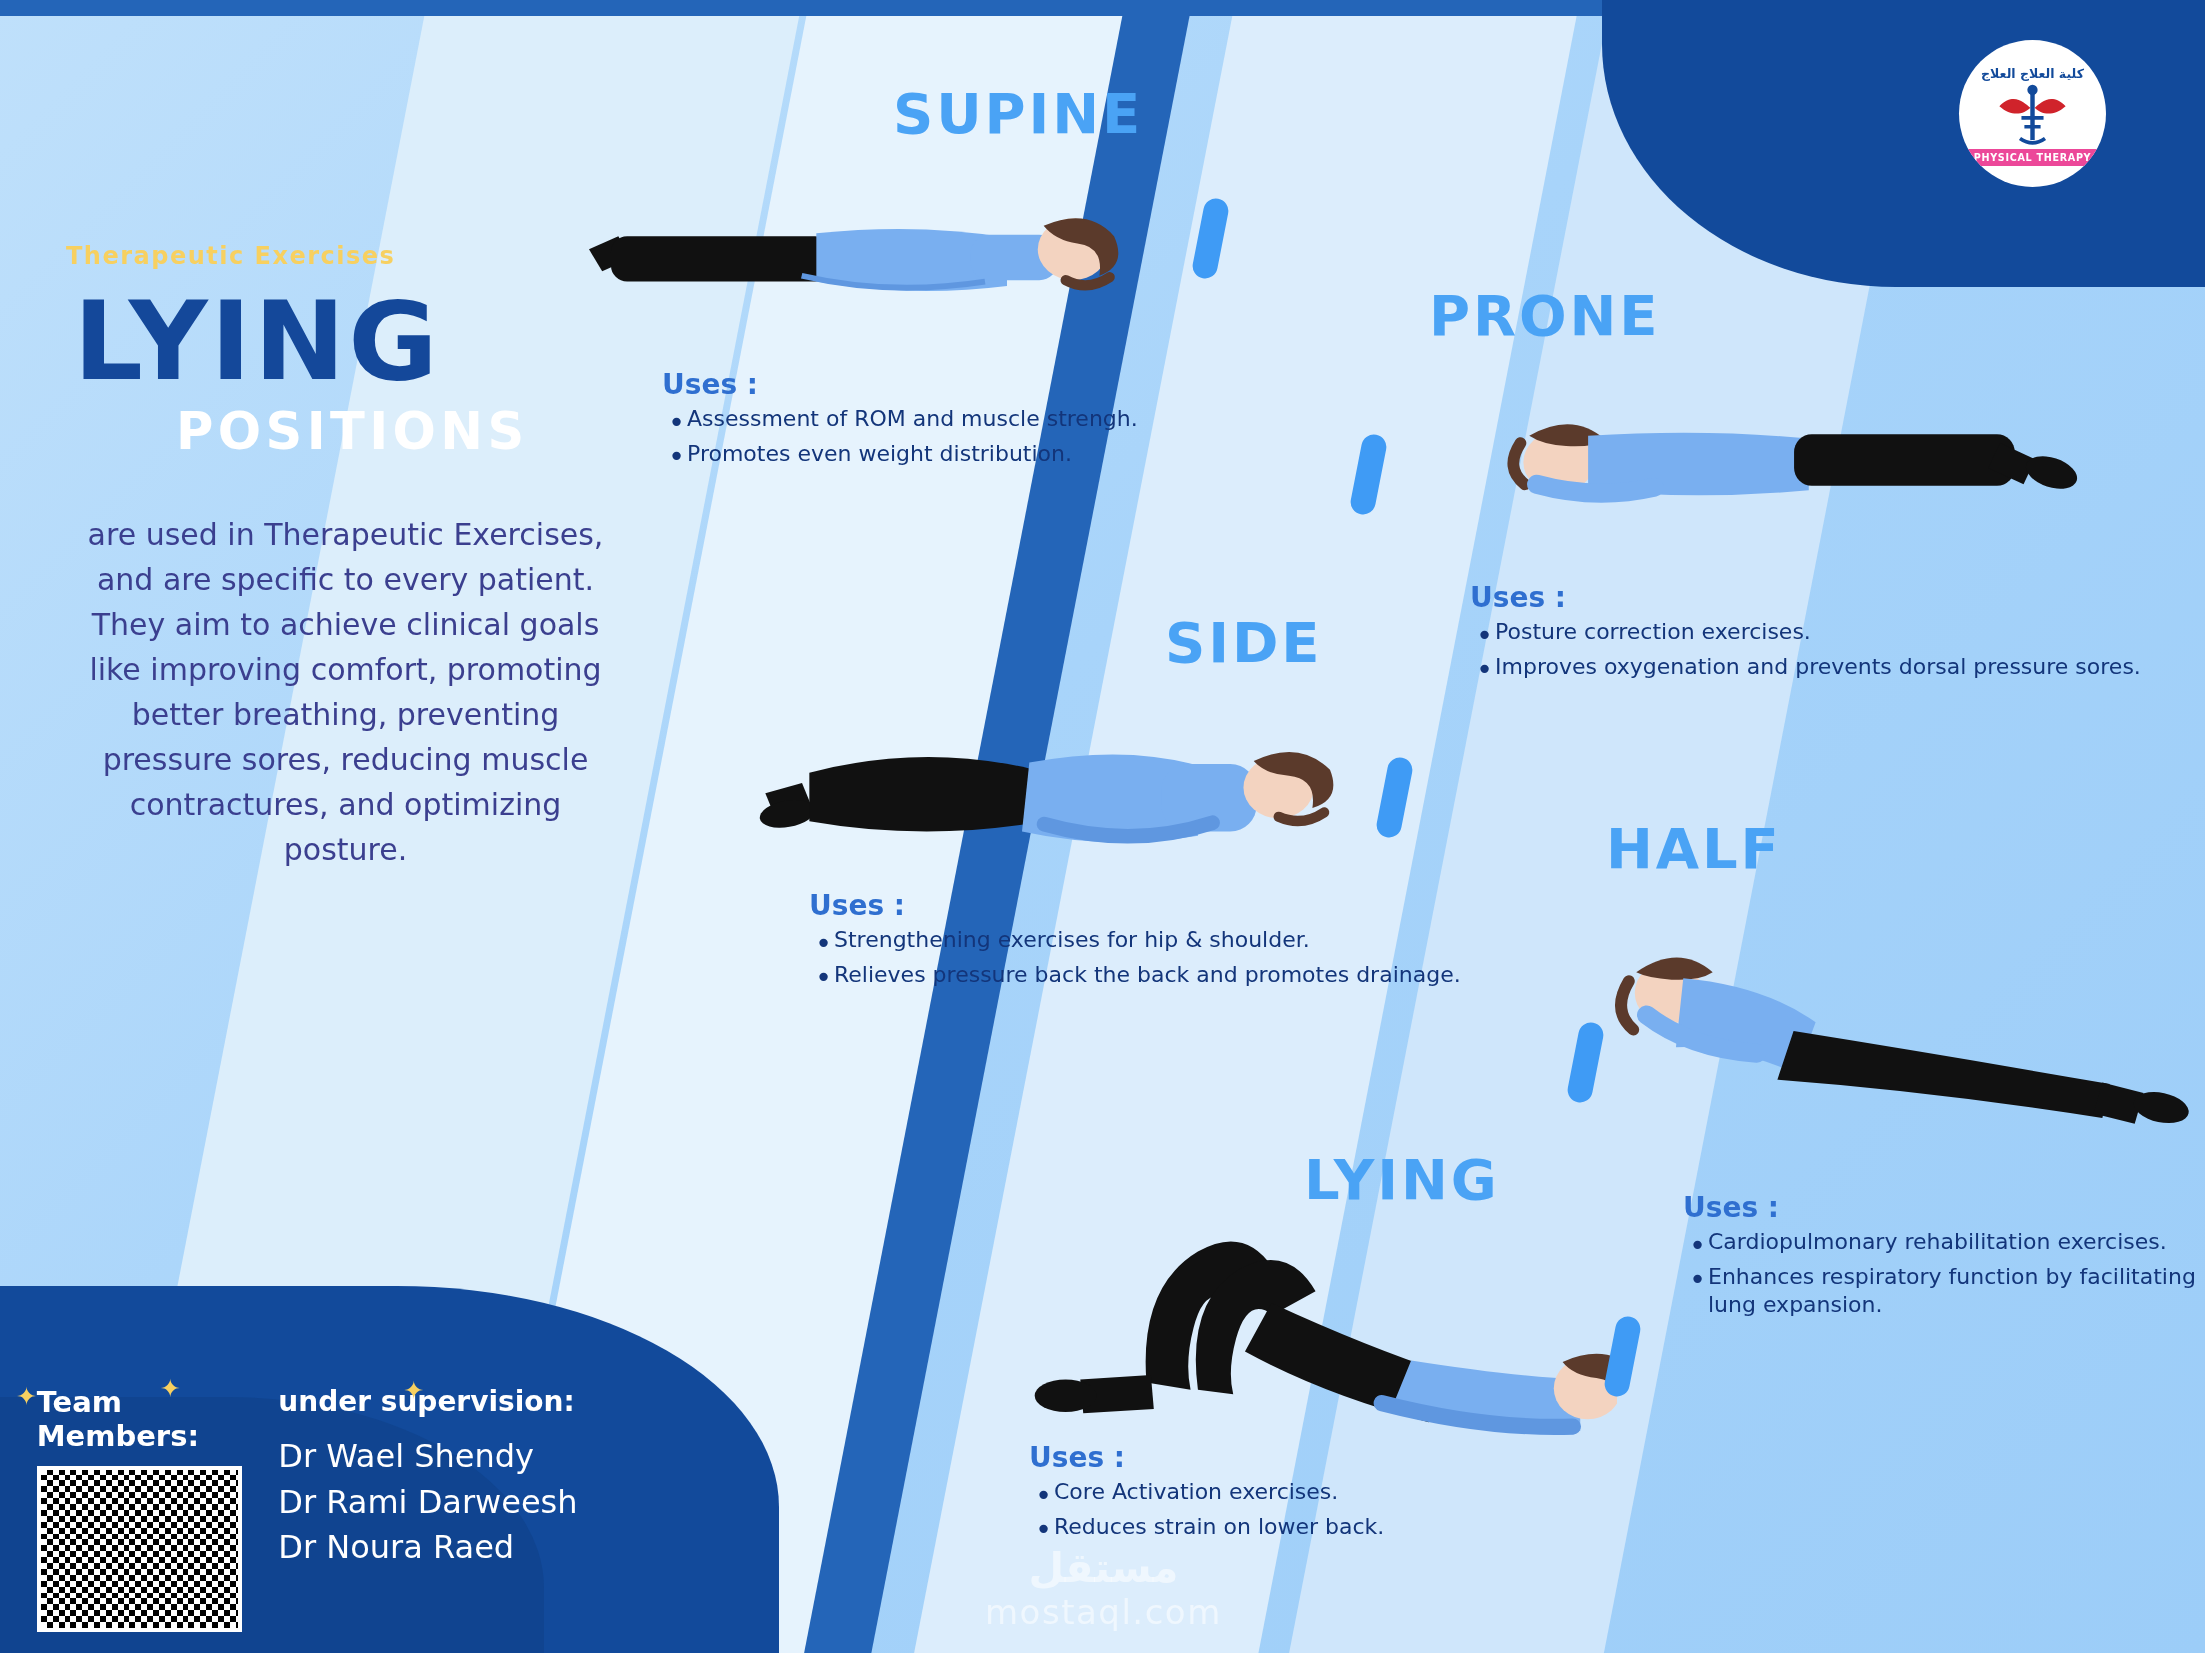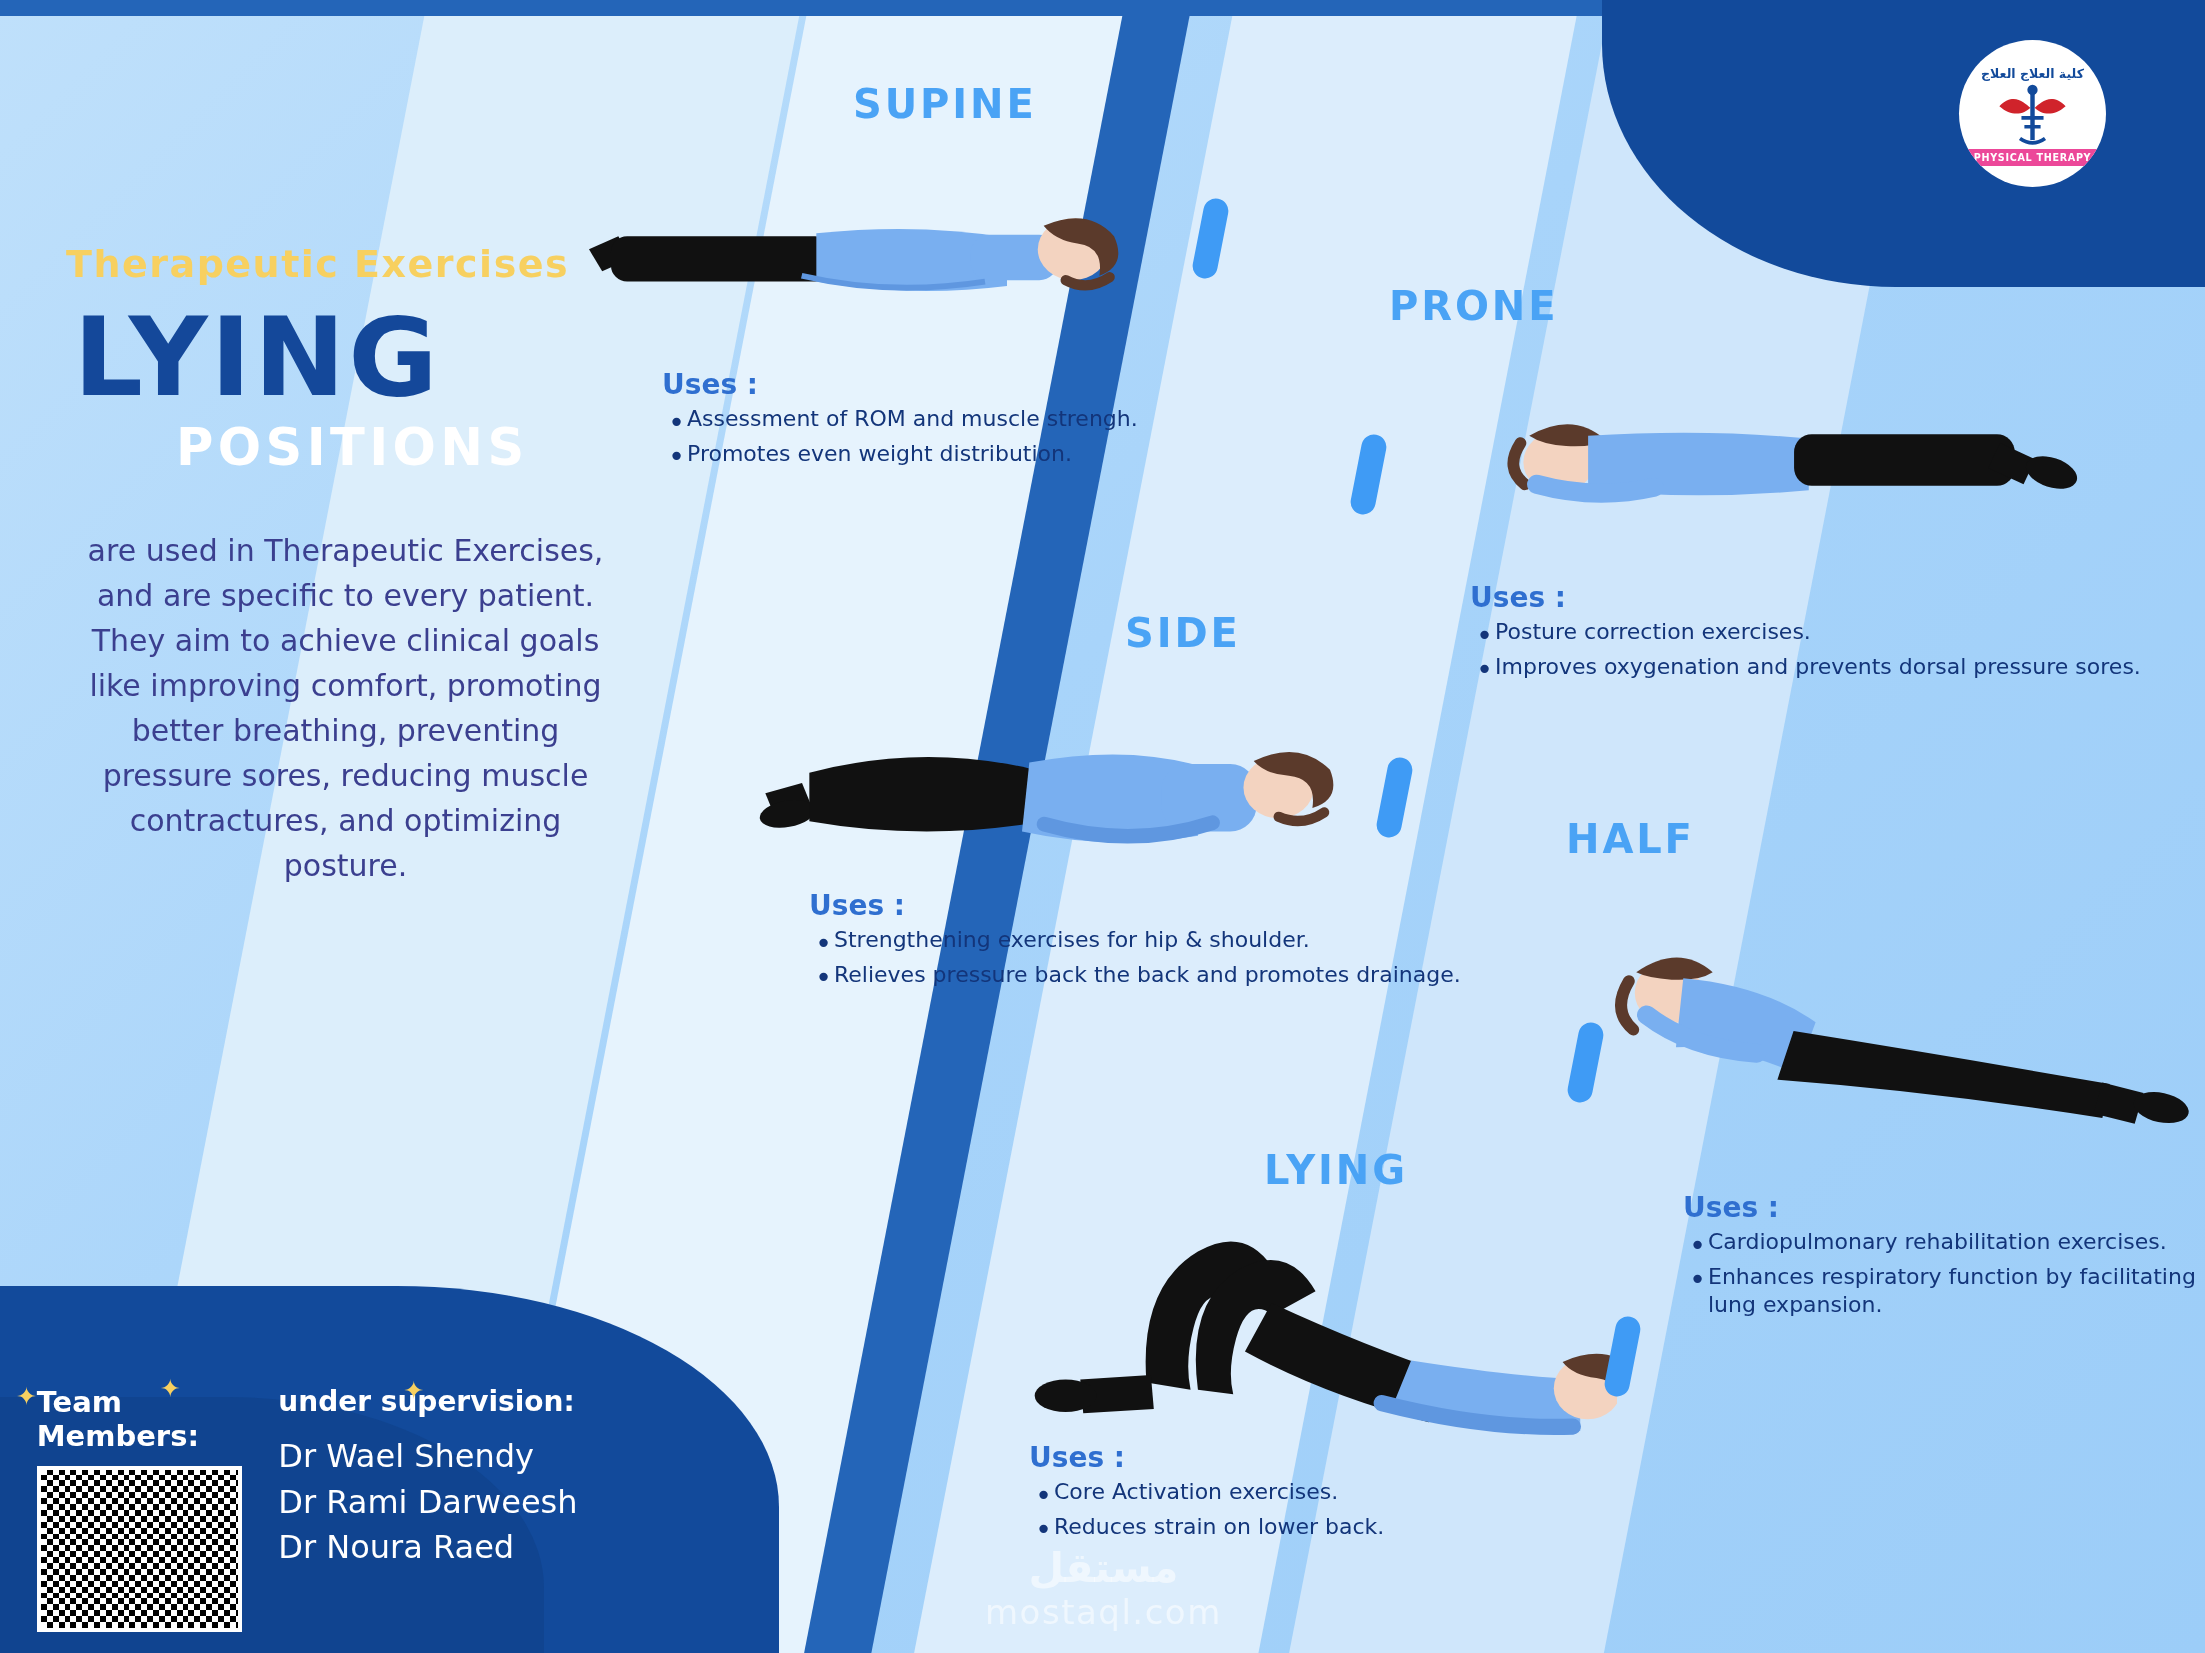--- a/index.html
+++ b/index.html
@@ -64,21 +64,21 @@
   }
 
   
   .left-col {
     position: absolute;
     left: 66px; top: 243px;
     width: 559px;
   }
   .ther-ex {
     font-family: "DejaVu Sans", sans-serif;
-    font-size: 38px;
+    font-size: 24px;
     font-weight: bold;
     color: #f7d060;
     letter-spacing: 1.5px;
     line-height: 1.12;
     margin-bottom: 17.6px;
   }
   .lying {
     font-family: "DejaVu Sans", sans-serif;
     font-size: 109px;
     font-weight: bold;
@@ -185,23 +185,24 @@
     padding: 2.9px 0;
   }
 
   
   .pos {
     position: absolute;
   }
   .pos-title {
     font-family: "DejaVu Sans", sans-serif;
     font-weight: bold;
-    font-size: 40px;
+    font-size: 56px;
     color: #4aa3f5;
     letter-spacing: 2.9px;
+    margin-left: 40px;
   }
   .uses-label {
     font-size: 28px;
     color: #2f6fd0;
     font-weight: bold;
     margin-bottom: 4.4px;
   }
   .uses-list {
     margin: 0;
     padding: 0;

